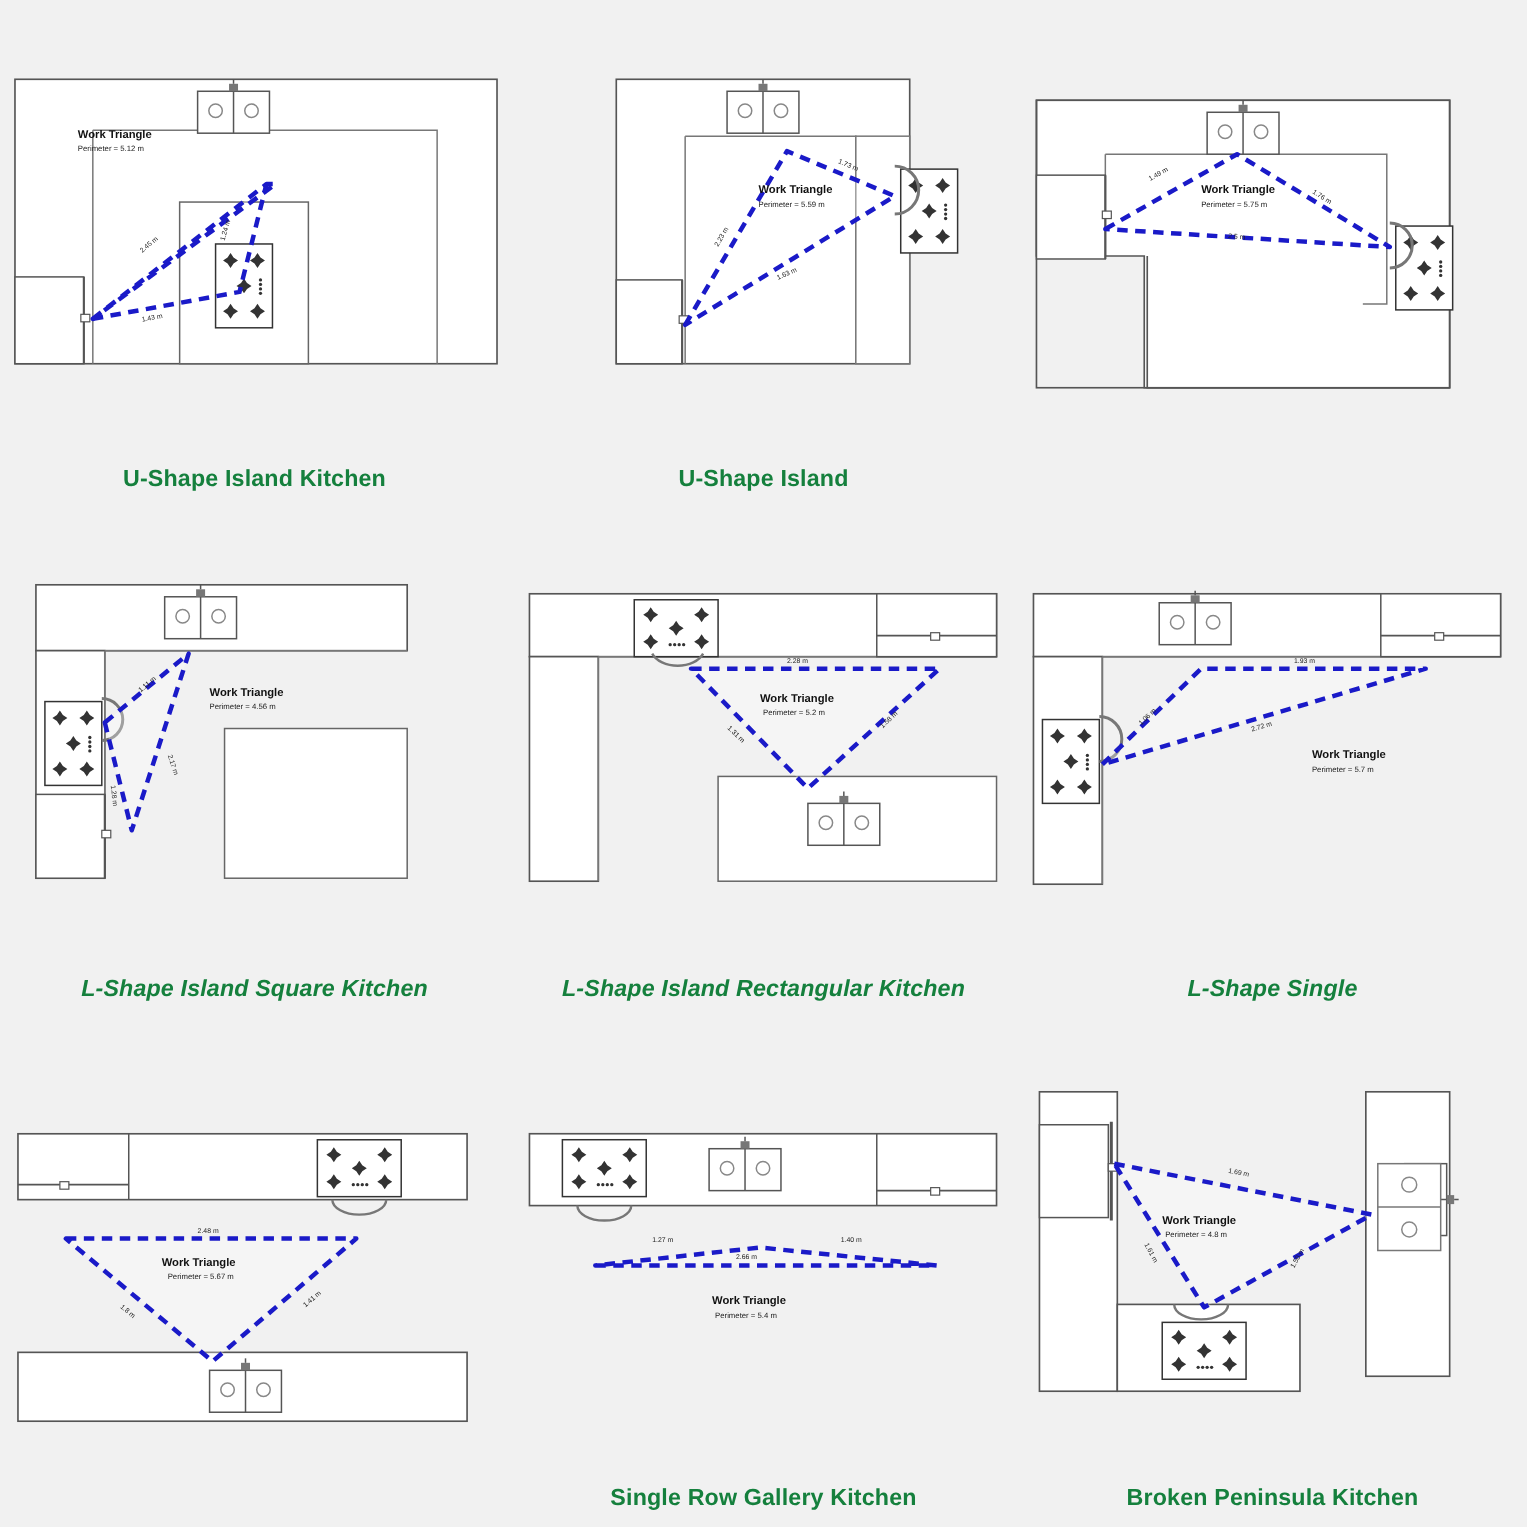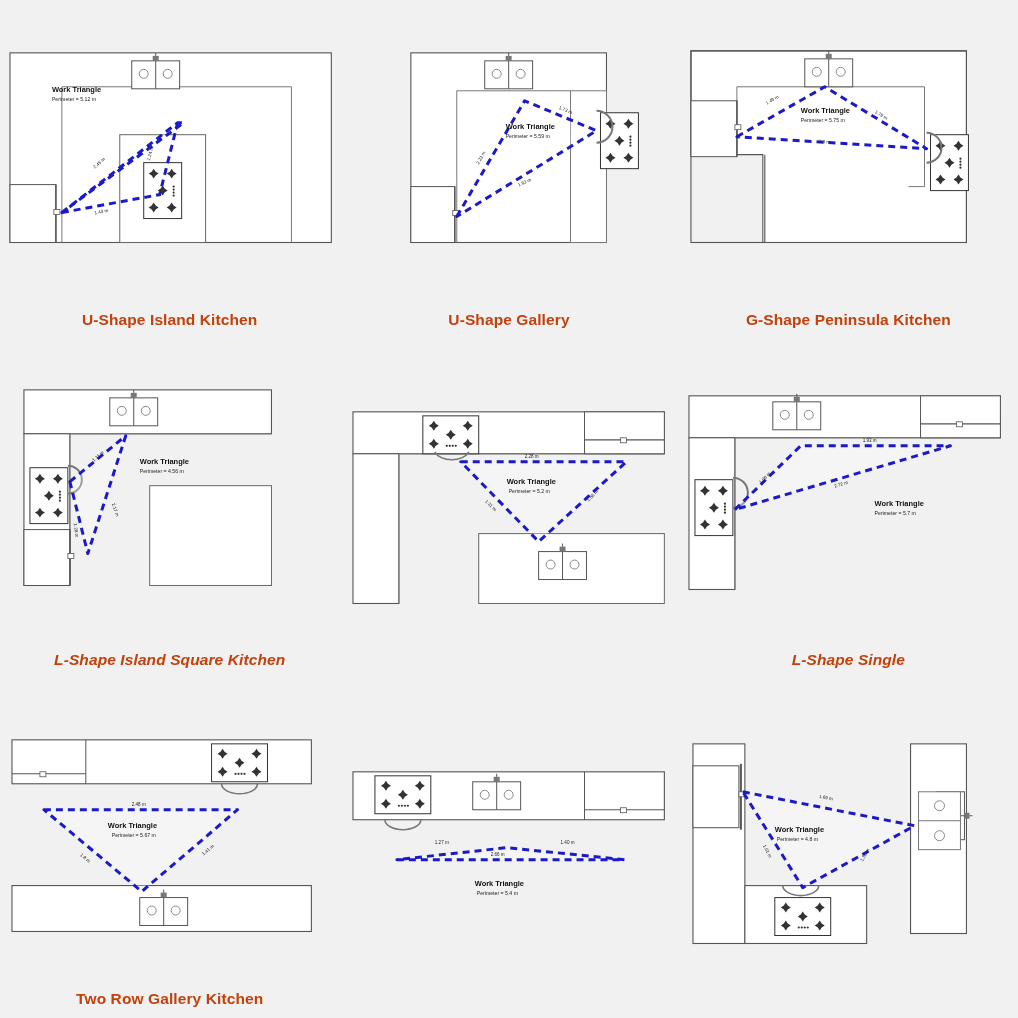--- a/index.html
+++ b/index.html
@@ -23,21 +23,21 @@
     align-items:center;
     justify-content:flex-start;
     box-sizing:border-box;
   }
   .plan{
     width:100%;
     flex:1 1 auto;
     display:block;
   }
   .title{
-    color:#c2410c;
+    color:#15803d;
     font-weight:bold;
     font-size:15.5px;
     letter-spacing:.1px;
     text-align:center;
     padding-bottom:10px;
     white-space:nowrap;
   }
   
   .r1 .title{padding-top:4px;}
   .r2 .title{padding-top:4px;font-style:italic;}
@@ -138,21 +138,21 @@
 
       <polygon points="118,178 186,62 258,92" fill="#fff" fill-opacity=".3" stroke="#1a1ac8" stroke-width="3" stroke-dasharray="7,5" stroke-linejoin="round"></polygon>
 
       <text x="167" y="90" font-size="7.5" font-weight="bold" fill="#111">Work Triangle</text>
       <text x="167" y="99" font-size="5.2" fill="#222">Perimeter = 5.59 m</text>
 
       <text x="140" y="126" font-size="4.6" fill="#222" transform="rotate(-60 140 126)">2.23 m</text>
       <text x="220" y="70" font-size="4.6" fill="#222" transform="rotate(23 220 70)">1.73 m</text>
       <text x="180" y="148" font-size="4.6" fill="#222" transform="rotate(-24 180 148)">1.63 m</text>
     </svg>
-    <div class="title">U-Shape Gallery</div>
+    <div class="title">U-Shape Island</div>
   </div>
 
   <div class="cell r1">
     <svg class="plan" viewBox="0 0 340 230">
       <polygon points="12,12 288,12 288,204 84,204 84,116 12,116" fill="#fff" stroke="#555" stroke-width="1.1"></polygon>
       <rect x="12" y="12" width="276" height="192" fill="none" stroke="#555" stroke-width="1.1"></rect>
       <polyline points="58,48 246,48 246,148 230,148" fill="none" stroke="#777" stroke-width="1"></polyline>
       <line x1="58" y1="48" x2="58" y2="116" stroke="#777" stroke-width="1"></line>
 
       <polyline points="86,116 86,204 288,204" fill="none" stroke="#555" stroke-width="1.1"></polyline>
@@ -166,21 +166,20 @@
 
       <polygon points="58,98 146,48 248,110" fill="#fff" fill-opacity=".3" stroke="#1a1ac8" stroke-width="3" stroke-dasharray="7,5" stroke-linejoin="round"></polygon>
 
       <text x="122" y="74" font-size="7.5" font-weight="bold" fill="#111">Work Triangle</text>
       <text x="122" y="83" font-size="5.2" fill="#222">Perimeter = 5.75 m</text>
 
       <text x="88" y="66" font-size="4.6" fill="#222" transform="rotate(-30 88 66)">1.49 m</text>
       <text x="196" y="74" font-size="4.6" fill="#222" transform="rotate(32 196 74)">1.76 m</text>
       <text x="140" y="104" font-size="4.6" fill="#222" transform="rotate(5 140 104)">2.5 m</text>
     </svg>
-    <div class="title">G-Shape Peninsula Kitchen</div>
   </div>
 
   <div class="cell r2">
     <svg class="plan" viewBox="0 0 340 230">
 
       <rect x="24" y="12" width="248" height="44" fill="#fff" stroke="#555" stroke-width="1.1"></rect>
 
       <rect x="24" y="56" width="46" height="152" fill="#fff" stroke="#555" stroke-width="1.1"></rect>
       <line x1="70" y1="56" x2="70" y2="208" stroke="#777" stroke-width="1"></line>
       <polyline points="70,56 272,56" fill="none" stroke="#777" stroke-width="1"></polyline>
@@ -224,20 +223,21 @@
 
       <polygon points="122,68 288,68 200,148" fill="#fff" fill-opacity=".3" stroke="#1a1ac8" stroke-width="3" stroke-dasharray="7,5" stroke-linejoin="round"></polygon>
 
       <text x="168" y="90" font-size="7.5" font-weight="bold" fill="#111">Work Triangle</text>
       <text x="170" y="99" font-size="5.2" fill="#222">Perimeter = 5.2 m</text>
 
       <text x="186" y="64" font-size="4.6" fill="#222">2.28 m</text>
       <text x="146" y="108" font-size="4.6" fill="#222" transform="rotate(44 146 108)">1.31 m</text>
       <text x="250" y="108" font-size="4.6" fill="#222" transform="rotate(-44 250 108)">1.58 m</text>
     </svg>
+    <div class="title">L-Shape Island Rectangular Kitchen</div>
   </div>
 
   <div class="cell r2">
     <svg class="plan" viewBox="0 0 340 230">
       <rect x="10" y="18" width="312" height="42" fill="#fff" stroke="#555" stroke-width="1.1"></rect>
       <rect x="10" y="60" width="46" height="152" fill="#fff" stroke="#555" stroke-width="1.1"></rect>
       <line x1="56" y1="60" x2="56" y2="212" stroke="#777" stroke-width="1"></line>
       <line x1="56" y1="60" x2="322" y2="60" stroke="#777" stroke-width="1"></line>
       <rect x="242" y="18" width="80" height="42" fill="#fff" stroke="#555" stroke-width="1"></rect>
       <line x1="242" y1="46" x2="322" y2="46" stroke="#555" stroke-width="1.2"></line>
@@ -273,21 +273,20 @@
 
       <polygon points="44,92 238,92 142,174" fill="#fff" fill-opacity=".3" stroke="#1a1ac8" stroke-width="3" stroke-dasharray="7,5" stroke-linejoin="round"></polygon>
 
       <text x="108" y="110" font-size="7.5" font-weight="bold" fill="#111">Work Triangle</text>
       <text x="112" y="119" font-size="5.2" fill="#222">Perimeter = 5.67 m</text>
 
       <text x="132" y="88" font-size="4.6" fill="#222">2.48 m</text>
       <text x="80" y="138" font-size="4.6" fill="#222" transform="rotate(40 80 138)">1.8 m</text>
       <text x="204" y="138" font-size="4.6" fill="#222" transform="rotate(-40 204 138)">1.41 m</text>
     </svg>
-    <div class="title">Two Row Gallery Kitchen</div>
   </div>
 
   <div class="cell r3">
     <svg class="plan" viewBox="0 0 340 230">
       <rect x="14" y="38" width="312" height="48" fill="#fff" stroke="#555" stroke-width="1.1"></rect>
       <line x1="246" y1="38" x2="246" y2="86" stroke="#555" stroke-width="1"></line>
       <line x1="246" y1="76" x2="326" y2="76" stroke="#555" stroke-width="1.1"></line>
       <rect x="282" y="74" width="6" height="5" fill="#fff" stroke="#555" stroke-width=".8"></rect>
       <use href="#cooktopH" x="36" y="42"></use>
       <path d="M46,86 a18,10 0 0 0 36,0" fill="none" stroke="#777" stroke-width="1.6"></path>
@@ -295,20 +294,21 @@
 
       <polygon points="58,126 286,126 168,114" fill="#fff" fill-opacity=".3" stroke="#1a1ac8" stroke-width="3" stroke-dasharray="7,5" stroke-linejoin="round"></polygon>
 
       <text x="136" y="152" font-size="7.5" font-weight="bold" fill="#111">Work Triangle</text>
       <text x="138" y="161" font-size="5.2" fill="#222">Perimeter = 5.4 m</text>
 
       <text x="96" y="110" font-size="4.6" fill="#222">1.27 m</text>
       <text x="152" y="122" font-size="4.6" fill="#222">2.66 m</text>
       <text x="222" y="110" font-size="4.6" fill="#222">1.40 m</text>
     </svg>
+    <div class="title">Single Row Gallery Kitchen</div>
   </div>
 
   <div class="cell r3">
     <svg class="plan" viewBox="0 0 340 230">
 
       <rect x="14" y="10" width="52" height="200" fill="#fff" stroke="#555" stroke-width="1.1"></rect>
 
       <rect x="14" y="32" width="46" height="62" fill="#fff" stroke="#555" stroke-width="1"></rect>
       <line x1="62" y1="30" x2="62" y2="96" stroke="#555" stroke-width="2"></line>
       <rect x="60" y="58" width="6" height="5" fill="#fff" stroke="#555" stroke-width=".8"></rect>
@@ -328,15 +328,16 @@
 
       <polygon points="64,58 236,92 124,154" fill="#fff" fill-opacity=".3" stroke="#1a1ac8" stroke-width="3" stroke-dasharray="7,5" stroke-linejoin="round"></polygon>
 
       <text x="96" y="98" font-size="7.5" font-weight="bold" fill="#111">Work Triangle</text>
       <text x="98" y="107" font-size="5.2" fill="#222">Perimeter = 4.8 m</text>
 
       <text x="140" y="64" font-size="4.6" fill="#222" transform="rotate(11 140 64)">1.69 m</text>
       <text x="184" y="128" font-size="4.6" fill="#222" transform="rotate(-60 184 128)">1.50 m</text>
       <text x="84" y="112" font-size="4.6" fill="#222" transform="rotate(62 84 112)">1.61 m</text>
     </svg>
+    <div class="title">Broken Peninsula Kitchen</div>
   </div>
 
 </div>
 
 </body></html>

